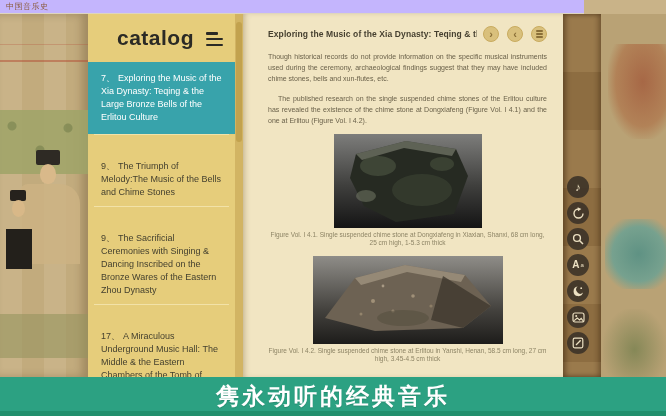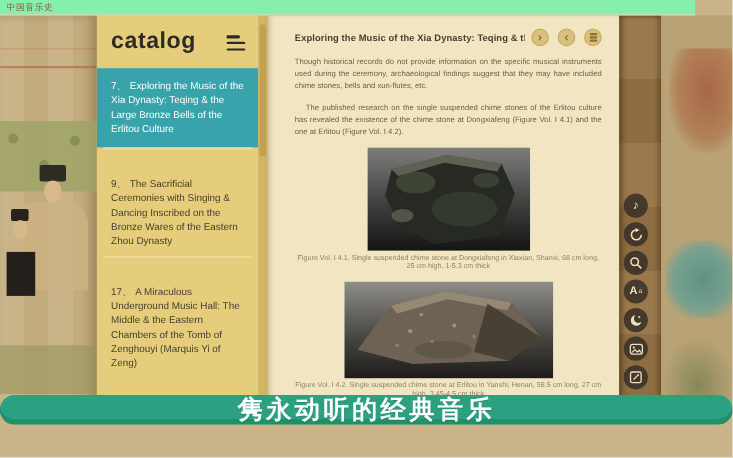--- a/index.html
+++ b/index.html
@@ -1,20 +1,20 @@
 <!DOCTYPE html>
 <html><head>
 <meta charset="utf-8">
 <style>
   html,body{margin:0;padding:0;background:#ffffff;}
   *{box-sizing:border-box;font-family:"Liberation Sans","DejaVu Sans",sans-serif;}
   #app{position:relative;width:666px;height:416px;overflow:hidden;background:#c9b388;}
 
   
-  .topbar{position:absolute;left:0;top:0;width:632px;height:14px;background:#86efac;border-bottom:1px solid #ded5bf;z-index:30;}
+  .topbar{position:absolute;left:0;top:0;width:584px;height:14px;background:#c4b5fd;border-bottom:1px solid #ded5bf;z-index:30;}
   .topbar .apptitle{position:absolute;left:6px;top:0;font-size:8px;line-height:14px;color:#8a5a3c;letter-spacing:.5px;}
 
   
   .paint-left{position:absolute;left:0;top:14px;width:88px;height:363px;
     background:repeating-linear-gradient(90deg,#c9b388 0 22px,#c2ab7d 22px 44px);
     box-shadow:inset -6px 0 8px rgba(60,40,10,.25);}
   .pl-redline{position:absolute;left:0;top:46px;width:100%;height:2px;background:#b5543a;opacity:.55;}
   .pl-redline2{position:absolute;left:0;top:30px;width:100%;height:1px;background:#b5543a;opacity:.3;}
   .pl-greenband{position:absolute;left:0;top:96px;width:100%;height:64px;
     background:radial-gradient(circle 6px at 12px 16px,#7e8a52 4px,transparent 5px),
@@ -24,21 +24,21 @@
   .pl-hat{position:absolute;left:36px;top:136px;width:24px;height:15px;background:#2e2a24;border-radius:2px;}
   .pl-face{position:absolute;left:40px;top:150px;width:16px;height:20px;background:#d9b98a;border-radius:50% 50% 45% 45%;}
   .pl-hat2{position:absolute;left:10px;top:176px;width:16px;height:11px;background:#26221d;border-radius:2px;}
   .pl-face2{position:absolute;left:12px;top:186px;width:13px;height:17px;background:#d8b888;border-radius:50%;}
   .pl-darkbox{position:absolute;left:6px;top:215px;width:26px;height:40px;background:#23201b;}
   .pl-robe{position:absolute;left:20px;top:170px;width:60px;height:80px;background:#cdb383;border-radius:8px 20px 0 0;opacity:.8;}
   .pl-mat{position:absolute;left:0;top:300px;width:100%;height:44px;background:#96955f;opacity:.6;}
 
   
   .sidebar{position:absolute;left:88px;top:14px;width:147px;height:363px;background:#e6cd7b;overflow:hidden;}
-  .sb-head{position:relative;height:48px;}
+  .sb-head{position:relative;height:48px;margin-left:16px;}
   .sb-title{position:absolute;left:13px;top:12px;font-size:21px;font-weight:bold;color:#2b2a25;letter-spacing:.5px;}
   .sb-menu{position:absolute;right:12px;top:18px;width:17px;height:14px;cursor:pointer;display:flex;flex-direction:column;justify-content:space-between;}
   .sb-menu i{display:block;height:2.5px;background:#2b2a25;border-radius:1px;}
   .sb-menu i:first-child{width:12px;}
   .sb-item{padding:25px 12px 7px 13px;font-size:9px;line-height:13px;color:#45412f;cursor:pointer;}
   .sb-item .num{margin-right:3px;}
   .sb-item.sel{background:#38a3ab;color:#ffffff;padding-top:10px;padding-bottom:10px;}
   .sb-sep{height:1px;background:#f2e2a8;margin:0 6px;}
 
   
@@ -74,22 +74,22 @@
 
   
   .tools{position:absolute;left:567px;top:176px;width:22px;z-index:20;}
   .tool{width:22px;height:22px;border-radius:50%;background:rgba(62,52,40,.92);margin-bottom:4px;cursor:pointer;
     display:flex;align-items:center;justify-content:center;color:#ece0c2;}
   .tool .glyph{font-size:11px;line-height:1;}
   .tool .glyph-small{font-size:6px;line-height:1;margin-left:1px;}
   .tool svg{display:block;}
 
   
-  .banner{position:absolute;left:0;top:359px;width:666px;height:27px;background:#2ca182;
-    box-shadow:inset 0 -5px 0 #218f6d;z-index:40;display:flex;align-items:center;justify-content:center;border-radius:16px;}
+  .banner{position:absolute;left:0;top:377px;width:666px;height:39px;background:#2ca182;
+    box-shadow:inset 0 -5px 0 #218f6d;z-index:40;display:flex;align-items:center;justify-content:center;}
   .banner-text{color:#ffffff;font-size:23px;font-weight:bold;letter-spacing:3px;text-shadow:0 1px 1px rgba(0,0,0,.15);}
 </style>
 </head>
 <body>
 
 <div id="app">
 
   <div class="topbar">
     <span class="apptitle">中国音乐史</span>
   </div>
@@ -114,20 +114,23 @@
           <i></i>
           <i></i>
           <i></i>
         </div>
     </div>
 
     <div class="sb-item sel">
       <span class="num">7、</span><span>Exploring the Music of the Xia Dynasty: Teqing &amp; the Large Bronze Bells of the Erlitou Culture</span>
     </div>
     <div class="sb-sep"></div>
+    <div class="sb-item">
+      <span class="num">9、</span><span>The Triumph of Melody:The Music of the Bells and Chime Stones</span>
+    </div>
     <div class="sb-sep"></div>
     <div class="sb-item">
       <span class="num">9、</span><span>The Sacrificial Ceremonies with Singing &amp; Dancing Inscribed on the Bronze Wares of the Eastern Zhou Dynasty</span>
     </div>
     <div class="sb-sep"></div>
     <div class="sb-item">
       <span class="num">17、</span><span>A Miraculous Underground Music Hall: The Middle &amp; the Eastern Chambers of the Tomb of Zenghouyi (Marquis Yi of Zeng)</span>
     </div>
 
   </div>

